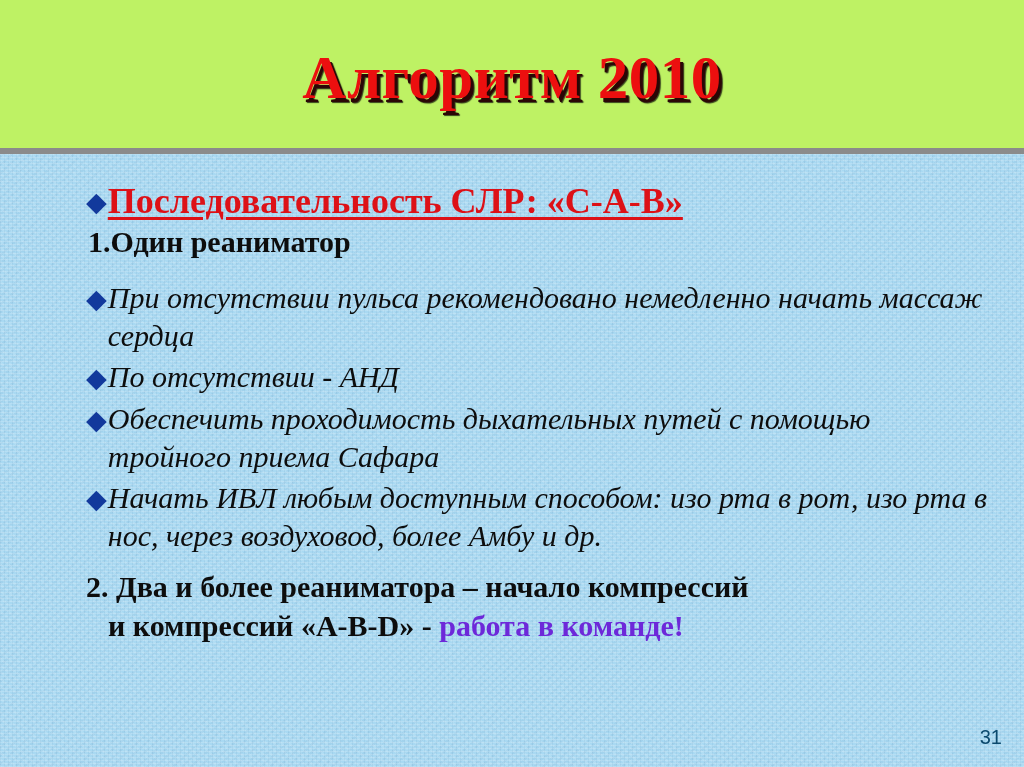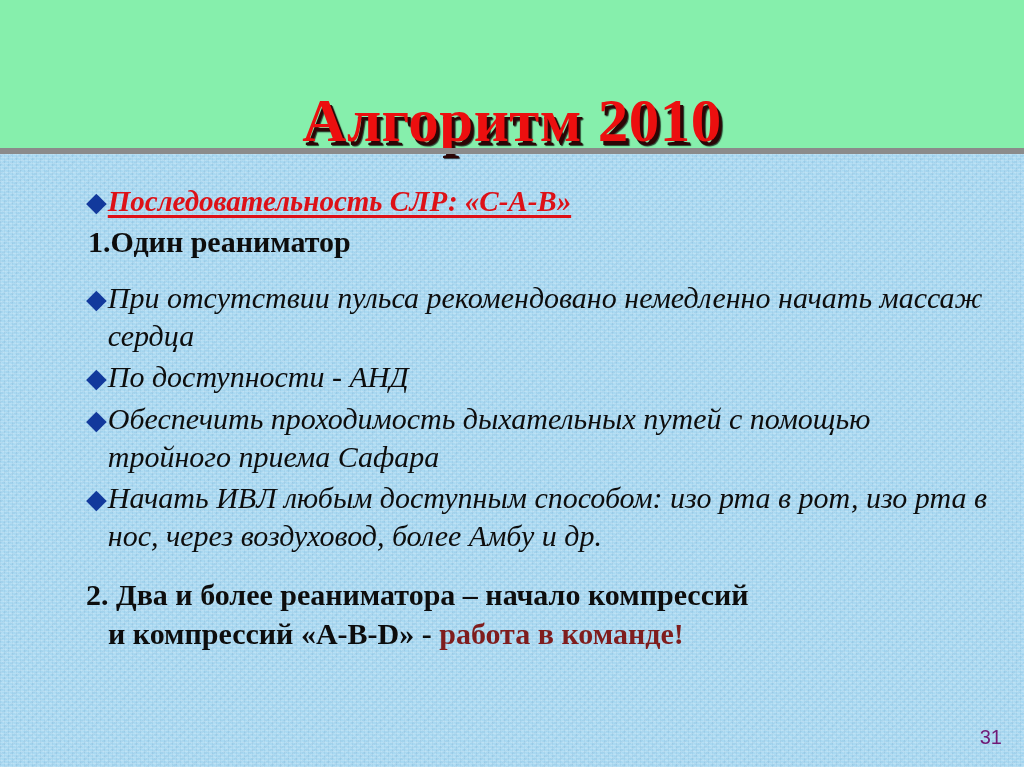--- a/index.html
+++ b/index.html
@@ -24,23 +24,23 @@
       repeating-linear-gradient(90deg, rgba(0,60,110,.055) 0 1px, rgba(0,0,0,0) 1px 4px),
       repeating-linear-gradient(42deg, rgba(255,255,255,.10) 0 2px, rgba(0,0,0,0) 2px 5px),
       repeating-linear-gradient(137deg, rgba(0,70,120,.045) 0 2px, rgba(0,0,0,0) 2px 6px);
     pointer-events:none;
     z-index:0;
   }
 
   
   #header{
     position:absolute; left:0; top:0; width:1024px; height:148px;
-    background:#86efac;
+    background:#bef264;
     z-index:2;
-    display:flex; align-items:flex-end; justify-content:center;
+    display:flex; align-items:center; justify-content:center;
   }
   #title{
     font-family:"Liberation Serif", serif;
     font-weight:bold;
     font-size:61px;
     line-height:1;
     color:#ec0f0f;
     letter-spacing:.5px;
     text-shadow:3px 4px 0 #2b0606, 4px 5px 1px rgba(10,5,5,.75);
     white-space:nowrap;
@@ -73,25 +73,24 @@
     line-height:39px;
     margin-right:1px;
     transform:translateY(1px);
   }
   .txt{ display:block; }
 
   
   .row-heading .txt{
     color:#dd1117;
     font-weight:bold;
-    font-size:29px;
+    font-size:36px;
     text-decoration:underline;
     text-underline-offset:4px;
     text-decoration-thickness:3px;
-    font-style:italic;
   }
   .row-heading{ margin-bottom:1px; }
 
   
   .row-num{
     font-weight:bold;
     font-size:30px;
     padding-left:2px;
     margin-bottom:18px;
   }
@@ -100,37 +99,37 @@
   .row-para{ margin-bottom:3px; }
   .row-para .txt{
     font-size:30px;
     line-height:38px;
     white-space:normal;
     font-style:italic;
   }
 
   
   #final{
-    margin-top:20px;
+    margin-top:12px;
     font-weight:bold;
     font-size:30px;
     line-height:39px;
     color:#0d0d0d;
     padding-left:0px;
   }
   #final .fl2{ padding-left:22px; }
-  .red-accent{ color:#7f1d1d; font-weight:bold; }
+  .red-accent{ color:#6d28d9; font-weight:bold; }
 
   
   #pagenum{
     position:absolute;
     right:22px; bottom:18px;
     font-family:"Liberation Sans", sans-serif;
     font-size:20px;
-    color:#701a75;
+    color:#0c4a6e;
     z-index:3;
   }
 </style>
 </head>
 <body>
 
 <div id="slide">
 
   <div id="header">
     <div id="title">Алгоритм 2010</div>
@@ -149,21 +148,21 @@
       <span class="txt">1.Один реаниматор</span>
     </div>
 
     <div class="line row-para">
       <span class="bullet">◆</span>
       <span class="txt">При отсутствии пульса рекомендовано немедленно начать массаж сердца</span>
     </div>
 
     <div class="line row-para">
       <span class="bullet">◆</span>
-      <span class="txt">По доступности  - АНД</span>
+      <span class="txt">По отсутствии  - АНД</span>
     </div>
 
     <div class="line row-para">
       <span class="bullet">◆</span>
       <span class="txt">Обеспечить проходимость дыхательных путей с помощью тройного приема Сафара</span>
     </div>
 
     <div class="line row-para">
       <span class="bullet">◆</span>
       <span class="txt">Начать ИВЛ любым доступным способом: изо рта в рот, изо рта в нос, через воздуховод, более Амбу и др.</span>

